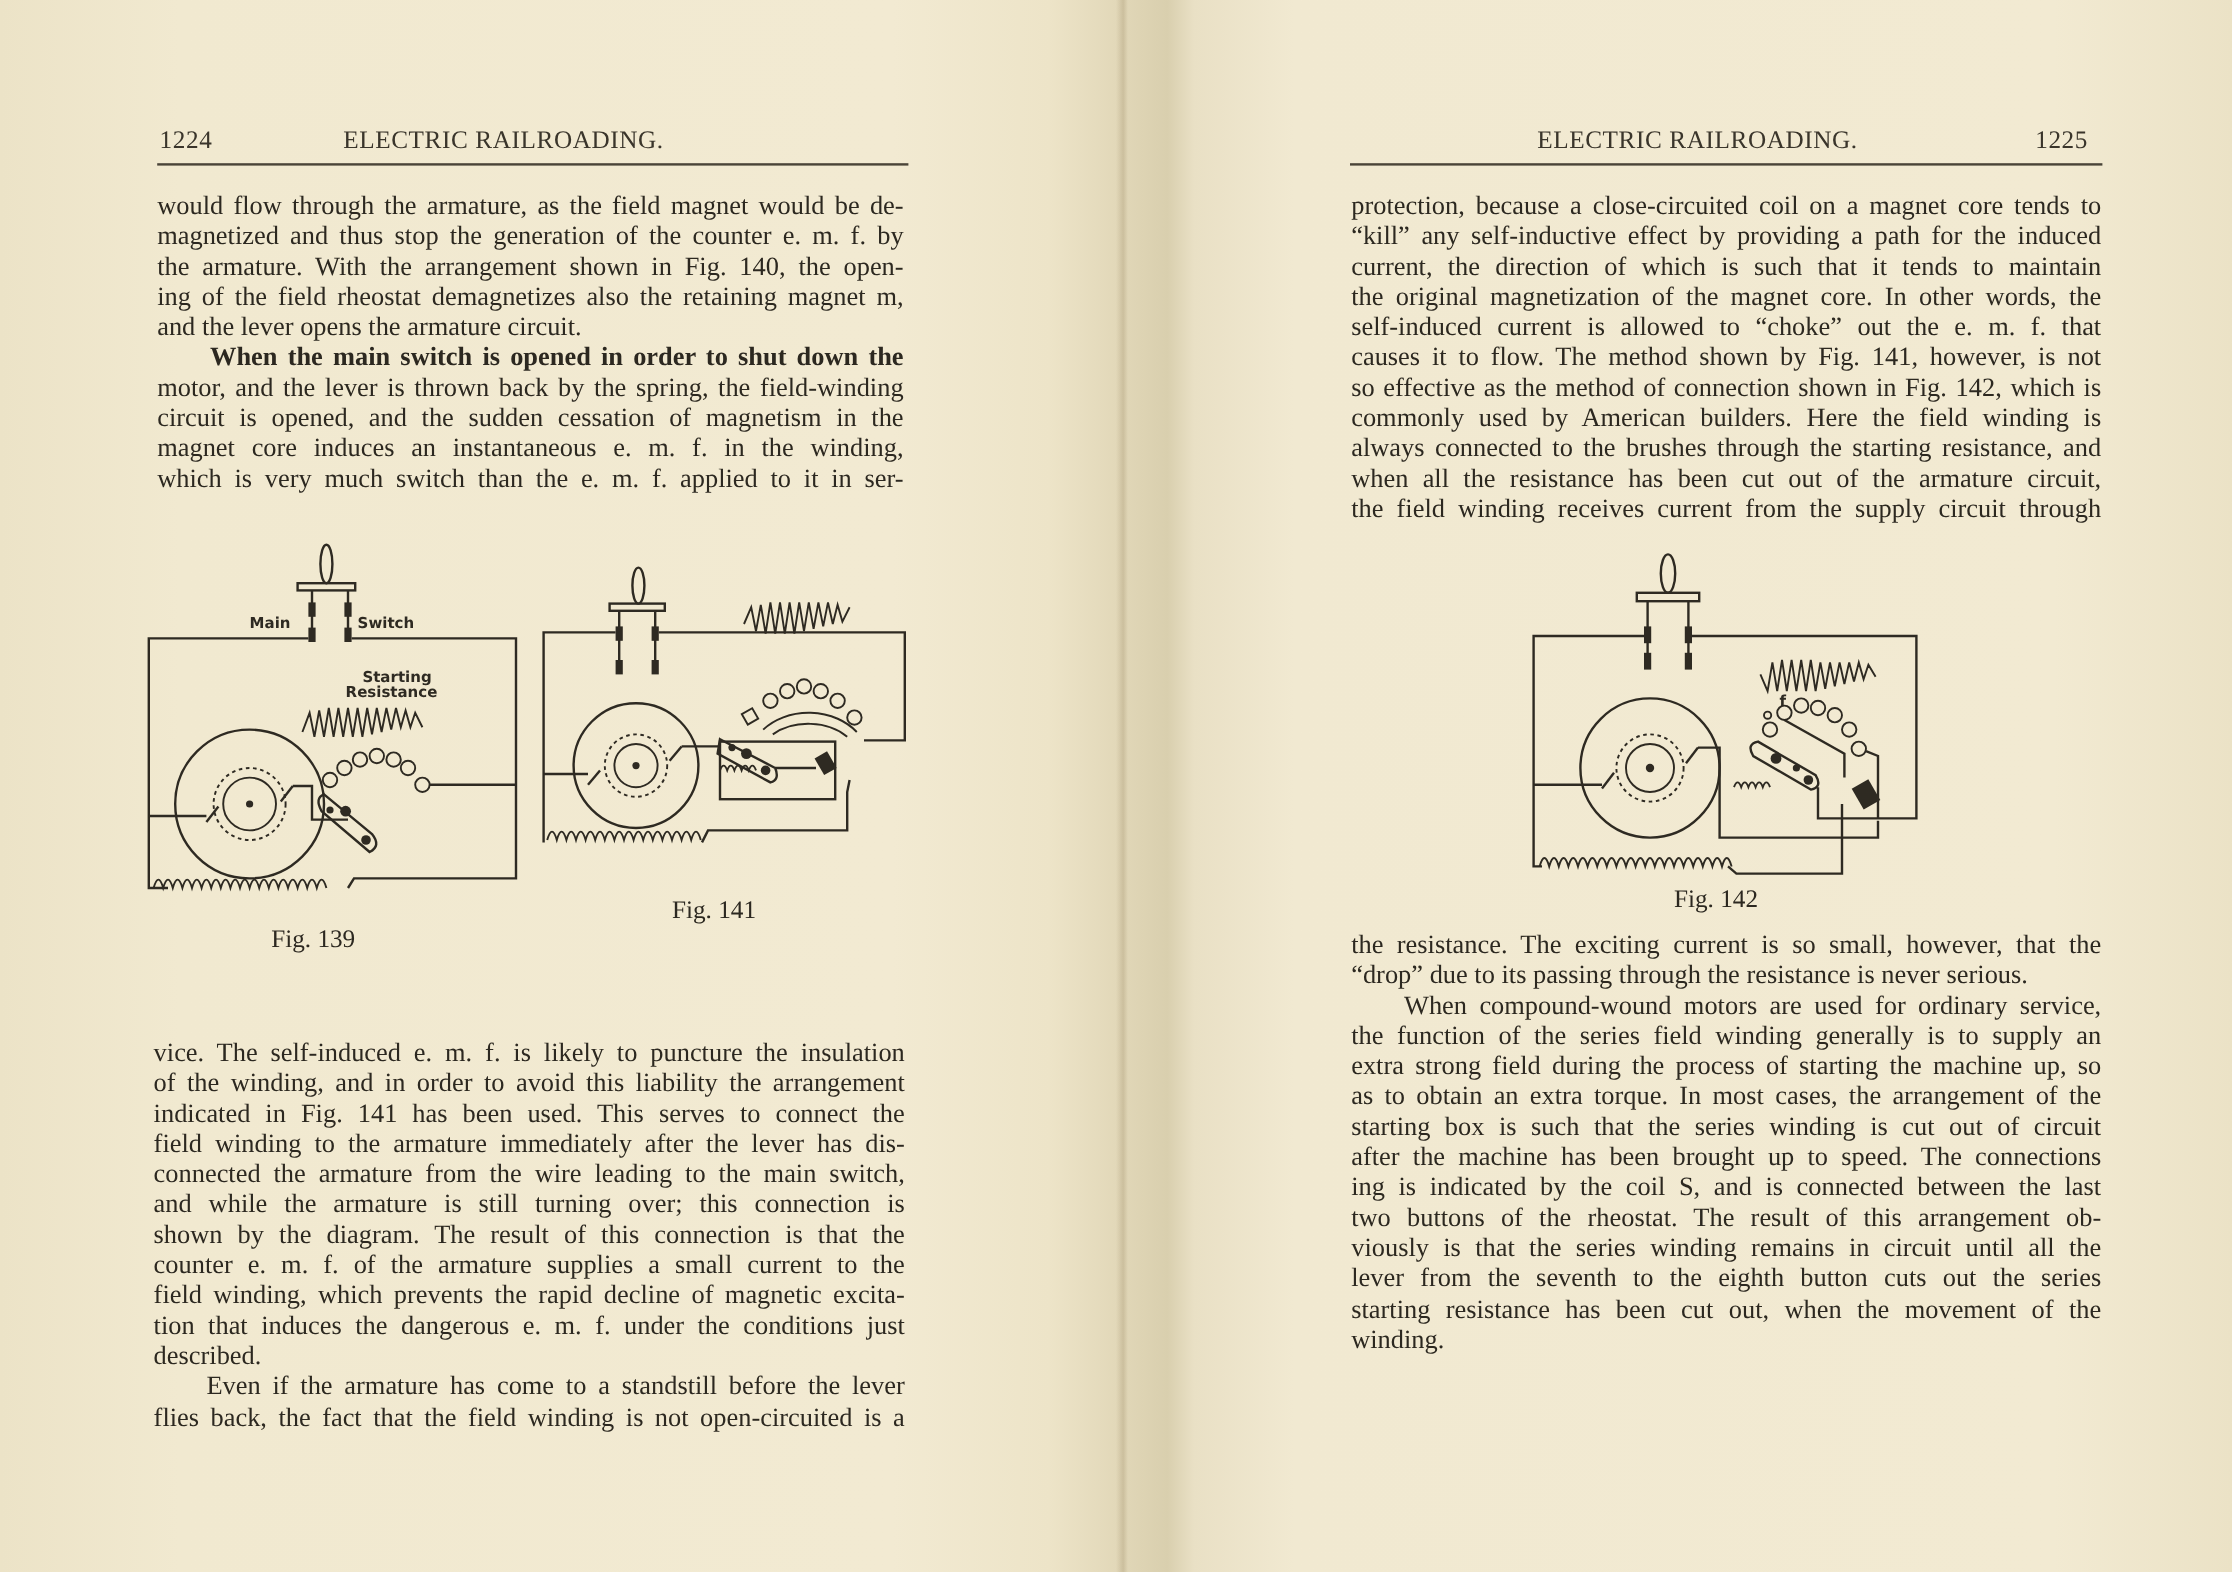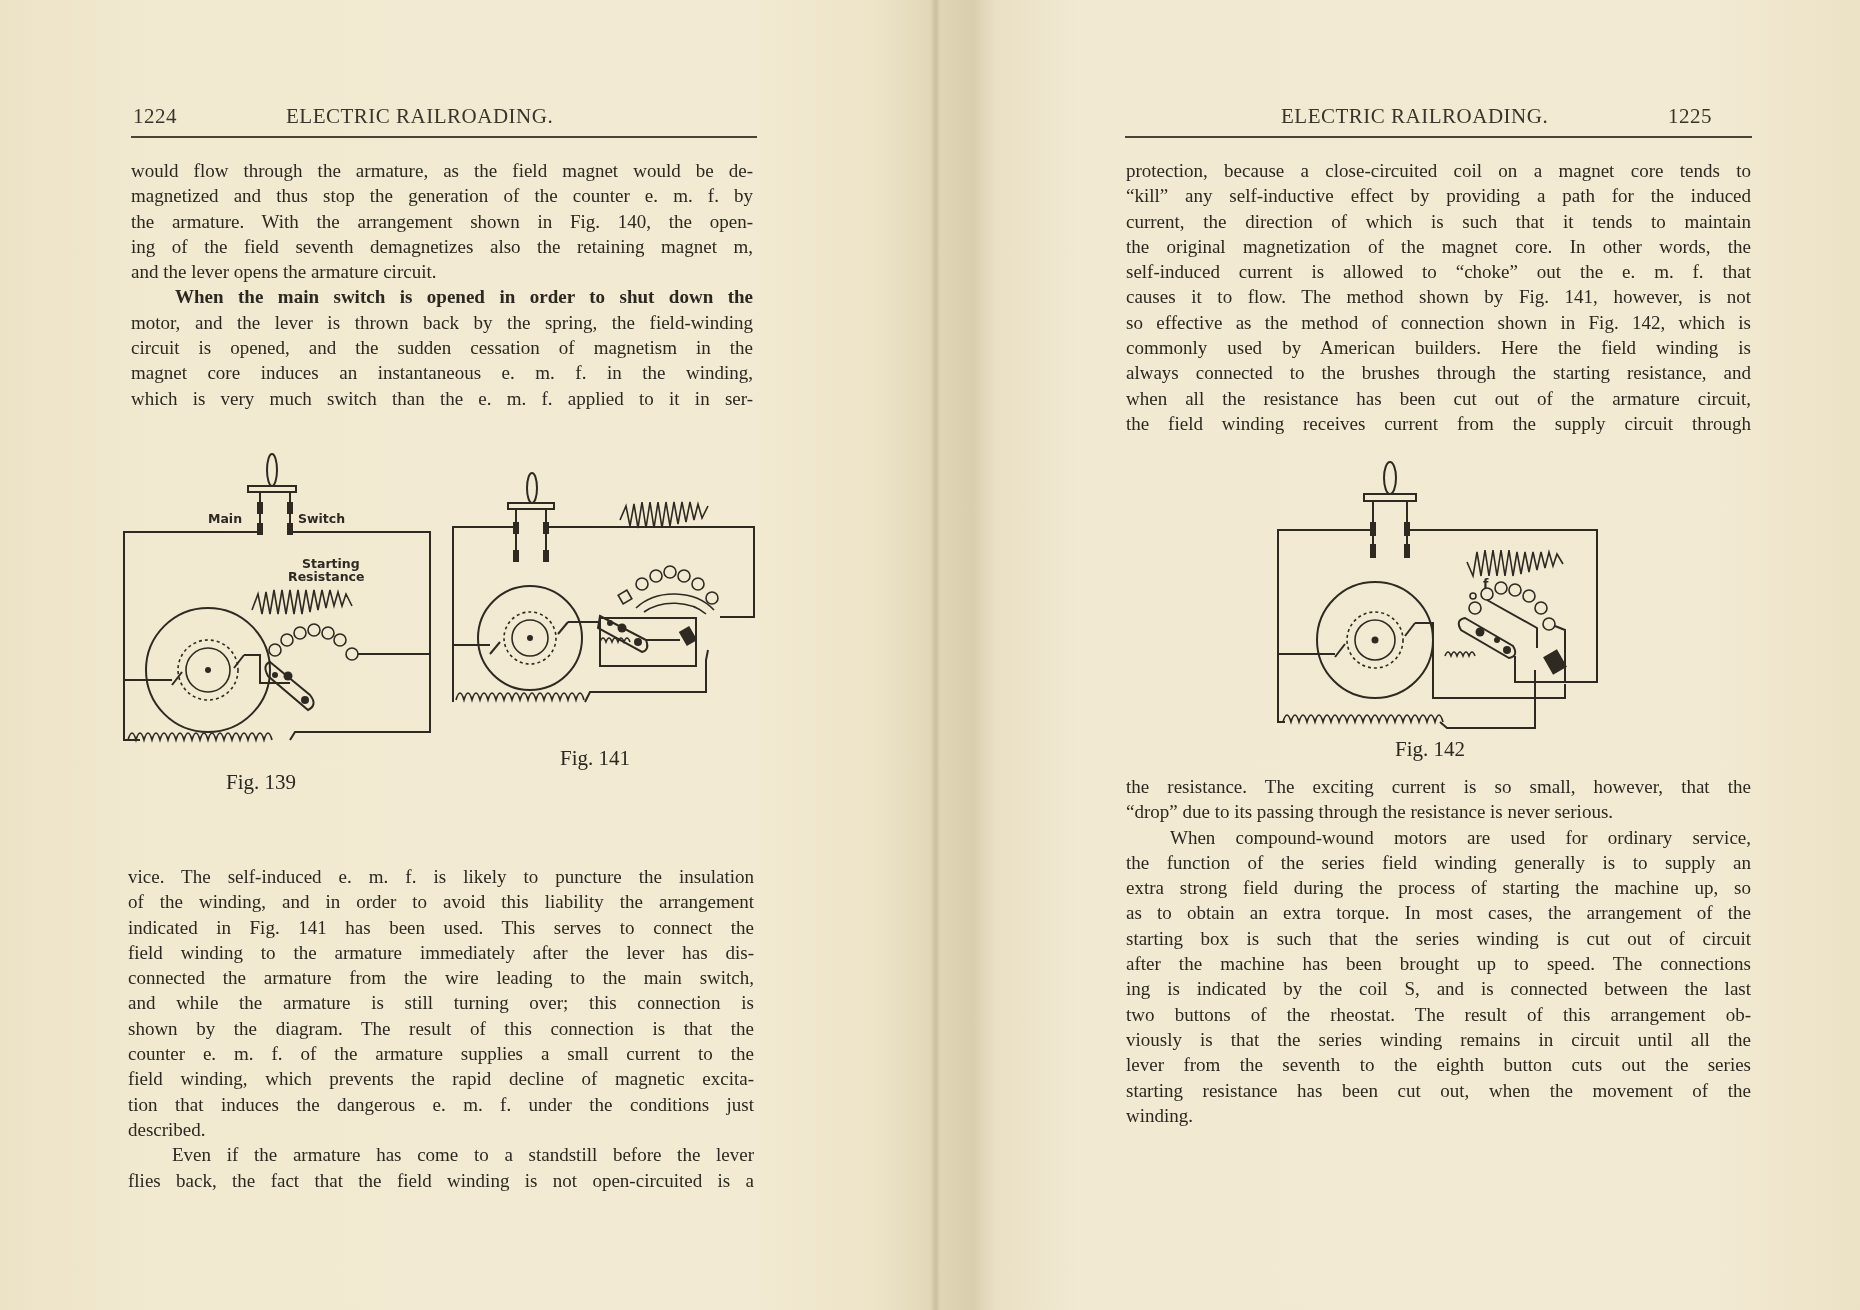--- a/index.html
+++ b/index.html
@@ -6,21 +6,21 @@
   body{width:1860px;height:1310px;overflow:hidden;background:#e9e0c3;font-family:"Liberation Serif","DejaVu Serif",serif;color:#2a261f;}
   .spread{position:relative;width:1860px;height:1310px;
     background:linear-gradient(90deg,#ece3c7 0%,#f1e9d0 8%,#f2ead2 40%,#ede4c8 47%,#e2d8b9 50%,#d9cfae 52.3%,#e9e0c5 53.5%,#f1e9d1 58%,#f2ead2 92%,#ebe2c6 100%);}
   .gutter{position:absolute;left:930px;top:0;width:10px;height:1310px;
     background:linear-gradient(90deg,rgba(140,120,80,0) 0%,rgba(140,120,80,.25) 60%,rgba(140,120,80,0) 100%);}
   .page{position:absolute;top:0;height:1310px;}
   .page.left{left:0;width:930px;}
   .page.right{left:940px;width:920px;}
   .running-head{position:absolute;top:104px;font-size:21px;letter-spacing:.5px;color:#3a352b;}
   .rule{position:absolute;top:136px;height:2px;background:#4a4438;}
-  .text-block{position:absolute;font-size:19px;line-height:25.3px;text-align:justify;color:#2c2820;}
+  .text-block{position:absolute;font-size:22px;line-height:25.3px;text-align:justify;color:#2c2820;}
   .text-block .line{display:block;text-align:justify;text-align-last:justify;white-space:nowrap;}
   .text-block .line.last{text-align-last:left;}
   .fig-caption{position:absolute;font-size:21px;color:#2c2820;}
   svg.diagram{position:absolute;overflow:visible;}
   svg.diagram .w{stroke:#2e2a22;stroke-width:2;fill:none;}
   svg.diagram .t{stroke:#2e2a22;stroke-width:1.6;fill:none;}
   svg.diagram .f{fill:#2e2a22;}
   svg.diagram text{font-family:"DejaVu Sans",sans-serif;font-weight:bold;font-size:12.5px;fill:#2e2a22;}
 </style>
 </head>
@@ -32,21 +32,21 @@
 
   <div class="page left">
     <div class="running-head" style="left:133px;">1224</div>
     <div class="running-head" style="left:286px;">ELECTRIC RAILROADING.</div>
     <div class="rule" style="left:131px;width:626px;"></div>
 
     <div class="text-block" style="left:131px;top:158px;width:622px;">
       <span class="line">would flow through the armature, as the field magnet would be de-</span>
       <span class="line">magnetized and thus stop the generation of the counter e. m. f. by</span>
       <span class="line">the armature.   With the arrangement shown in Fig. 140, the open-</span>
-      <span class="line">ing of the field seventh demagnetizes also the retaining magnet m,</span>
+      <span class="line">ing of the field rheostat demagnetizes also the retaining magnet m,</span>
       <span class="line last">and the lever opens the armature circuit.</span>
       <span class="line" style="padding-left:44px;font-weight:bold;">When the main switch is opened in order to shut down the</span>
       <span class="line">motor, and the lever is thrown back by the spring, the field-winding</span>
       <span class="line">circuit is opened, and the sudden cessation of magnetism in the</span>
       <span class="line">magnet core induces an instantaneous e. m. f. in the winding,</span>
       <span class="line">which is very much switch than the e. m. f. applied to it in ser-</span>
     </div>
 
     <svg class="diagram" style="left:120px;top:440px;" width="300" height="340" viewBox="0 0 300 340">
 
@@ -148,21 +148,21 @@
       <span class="line">field winding, which prevents the rapid decline of magnetic excita-</span>
       <span class="line">tion that induces the dangerous e. m. f. under the conditions just</span>
       <span class="line last">described.</span>
       <span class="line" style="padding-left:44px;">Even if the armature has come to a standstill before the lever</span>
       <span class="line">flies back, the fact that the field winding is not open-circuited is a</span>
     </div>
   </div>
 
   <div class="page right">
     <div class="running-head" style="left:341px;">ELECTRIC RAILROADING.</div>
-    <div class="running-head" style="left:728px;">1225</div>
+    <div class="running-head" style="left:756px;">1225</div>
     <div class="rule" style="left:185px;width:627px;"></div>
 
     <div class="text-block" style="left:186px;top:158px;width:625px;">
       <span class="line">protection, because a close-circuited coil on a magnet core tends to</span>
       <span class="line">“kill” any self-inductive effect by providing a path for the induced</span>
       <span class="line">current, the direction of which is such that it tends to maintain</span>
       <span class="line">the original magnetization of the magnet core.   In other words, the</span>
       <span class="line">self-induced current is allowed to “choke” out the e. m. f. that</span>
       <span class="line">causes it to flow.   The method shown by Fig. 141, however, is not</span>
       <span class="line">so effective as the method of connection shown in Fig. 142, which is</span>

